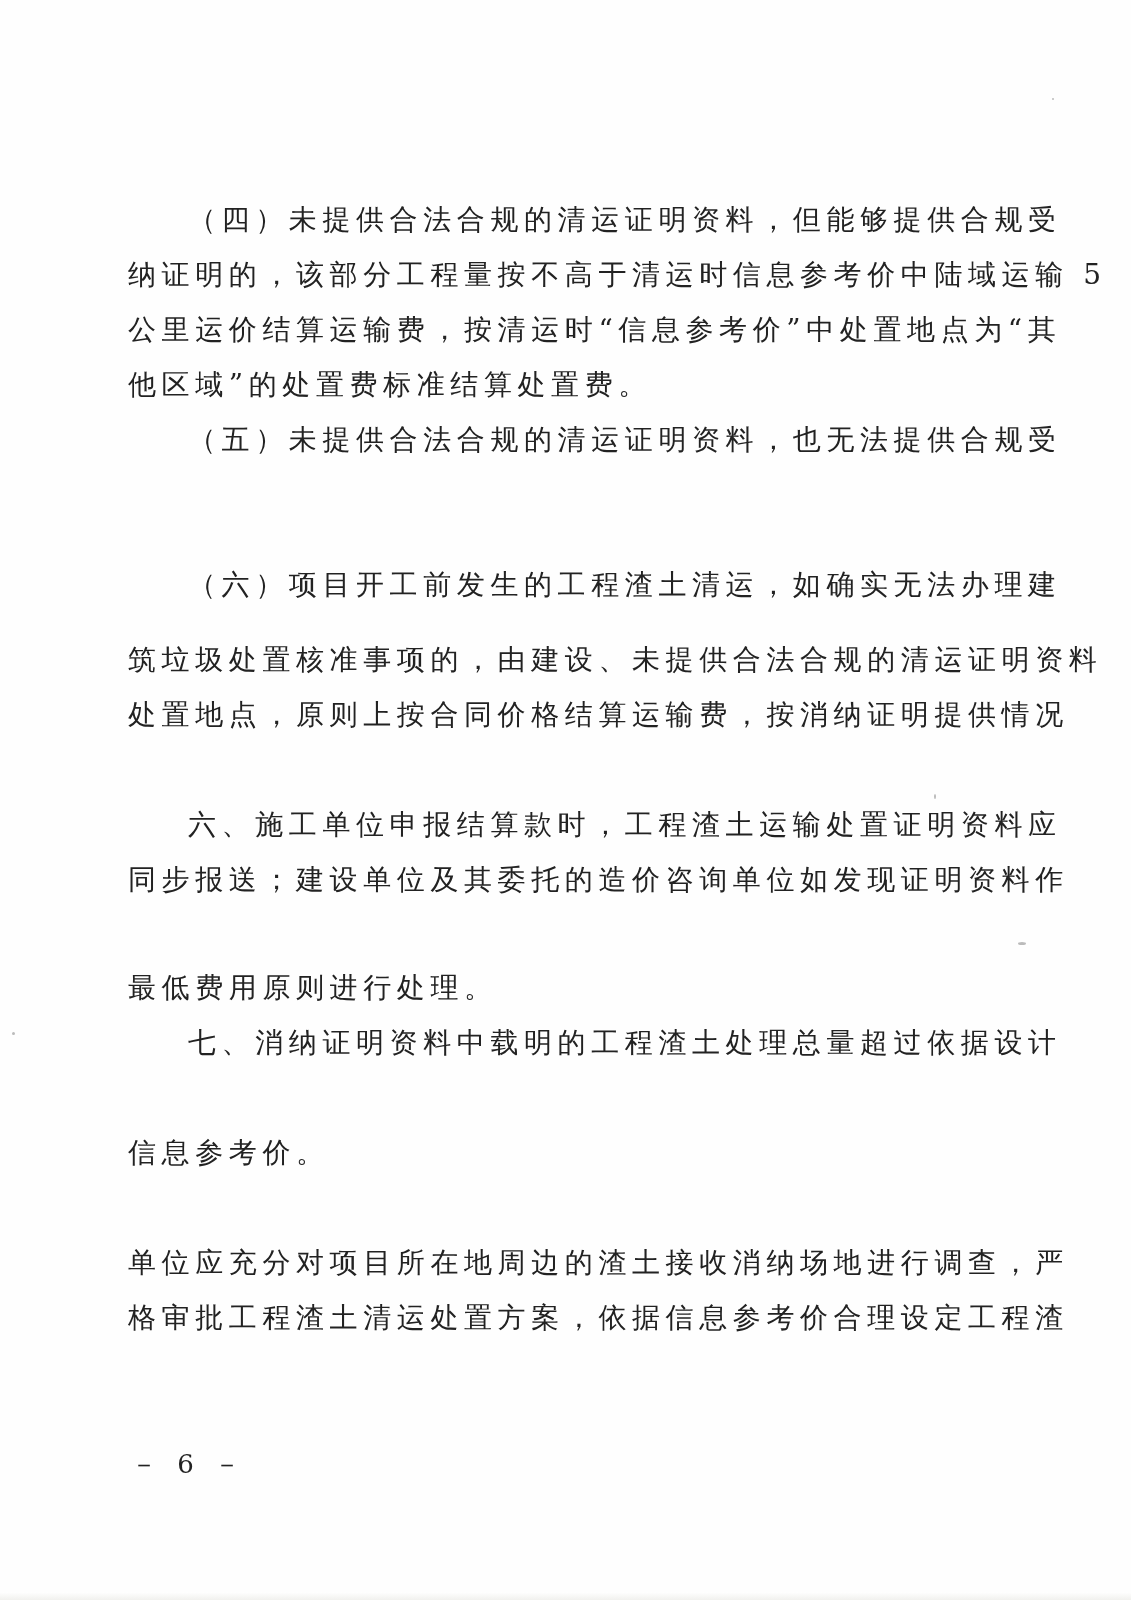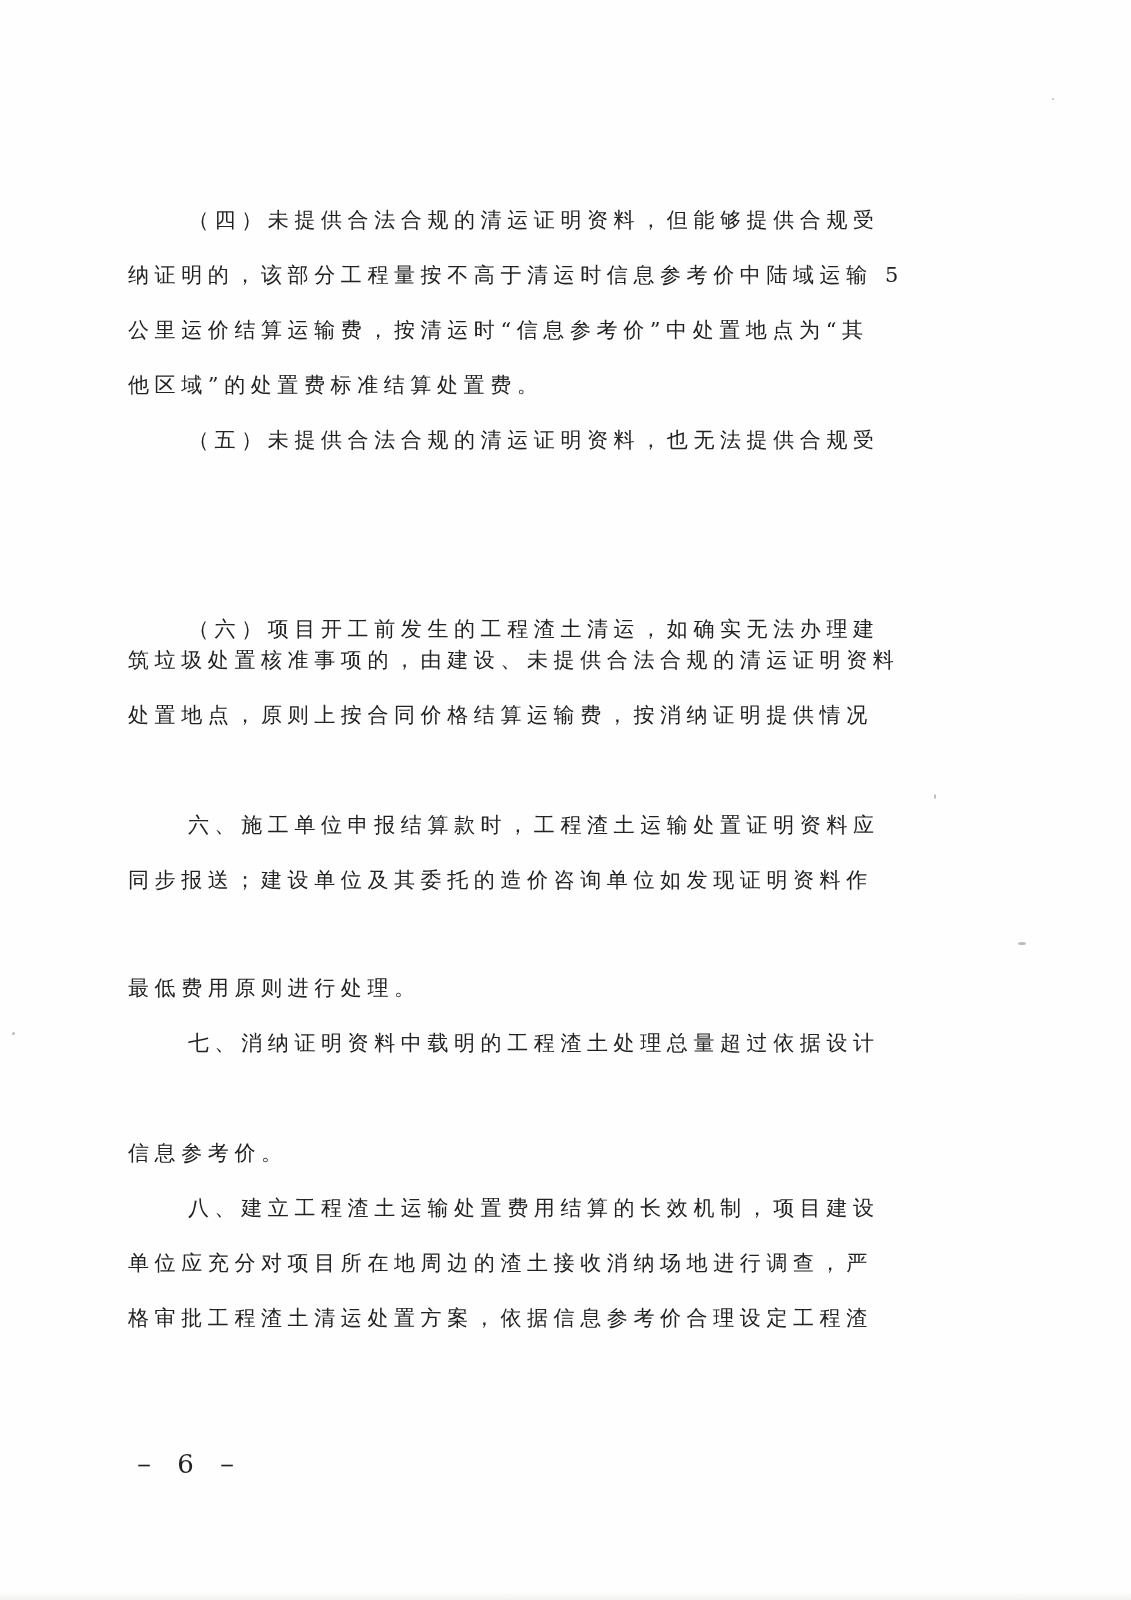--- a/index.html
+++ b/index.html
@@ -10,21 +10,21 @@
       overflow: hidden;
       font-family: "DejaVu Serif", "Liberation Serif", serif;
       color: #222;
     }
     .page { position: absolute; left: 0; top: 0; width: 1131px; height: 1600px; }
     .line {
       position: absolute;
       left: 128px;
       width: 842px;
       height: 40px;
-      font-size: 21px;
+      font-size: 28px;
       line-height: 40px;
       white-space: nowrap;
       letter-spacing: 5.6px;
       color: #222;
     }
     .line.indent { left: 188px; width: 782px; }
     .page-number {
       position: absolute;
       left: 131px;
       top: 1448px;
@@ -41,32 +41,31 @@
 
 <div class="page">
 
   <div class="line indent" style="top:200px">（四）未提供合法合规的清运证明资料，但能够提供合规受</div>
   <div class="line" style="top:255px">纳证明的，该部分工程量按不高于清运时信息参考价中陆域运输 5</div>
   <div class="line" style="top:310px">公里运价结算运输费，按清运时“信息参考价”中处置地点为“其</div>
   <div class="line" style="top:365px">他区域”的处置费标准结算处置费。</div>
 
   <div class="line indent" style="top:420px">（五）未提供合法合规的清运证明资料，也无法提供合规受</div>
 
-  <div class="line indent" style="top:609px">（六）项目开工前发生的工程渣土清运，如确实无法办理建</div>
+  <div class="line indent" style="top:565px">（六）项目开工前发生的工程渣土清运，如确实无法办理建</div>
   <div class="line" style="top:640px">筑垃圾处置核准事项的，由建设、未提供合法合规的清运证明资料</div>
   <div class="line" style="top:695px">处置地点，原则上按合同价格结算运输费，按消纳证明提供情况</div>
 
   <div class="line indent" style="top:805px">六、施工单位申报结算款时，工程渣土运输处置证明资料应</div>
   <div class="line" style="top:860px">同步报送；建设单位及其委托的造价咨询单位如发现证明资料作</div>
   <div class="line" style="top:968px">最低费用原则进行处理。</div>
 
   <div class="line indent" style="top:1023px">七、消纳证明资料中载明的工程渣土处理总量超过依据设计</div>
   <div class="line" style="top:1133px">信息参考价。</div>
 
-  <div class="line indent" style="top:1188px">八、建立工程渣土运输处置费用结算的长效机制，项目建设</div>
   <div class="line" style="top:1243px">单位应充分对项目所在地周边的渣土接收消纳场地进行调查，严</div>
   <div class="line" style="top:1298px">格审批工程渣土清运处置方案，依据信息参考价合理设定工程渣</div>
 
   <div class="page-number">－ 6 －</div>
 
   <span class="speck" style="left:1018px;top:942px;width:8px;height:3px;"></span>
   <span class="speck" style="left:934px;top:794px;width:2px;height:5px;"></span>
   <span class="speck" style="left:12px;top:1032px;width:3px;height:3px;"></span>
   <span class="speck" style="left:1052px;top:98px;width:2px;height:2px;"></span>
   <div class="bottom-edge"></div>

